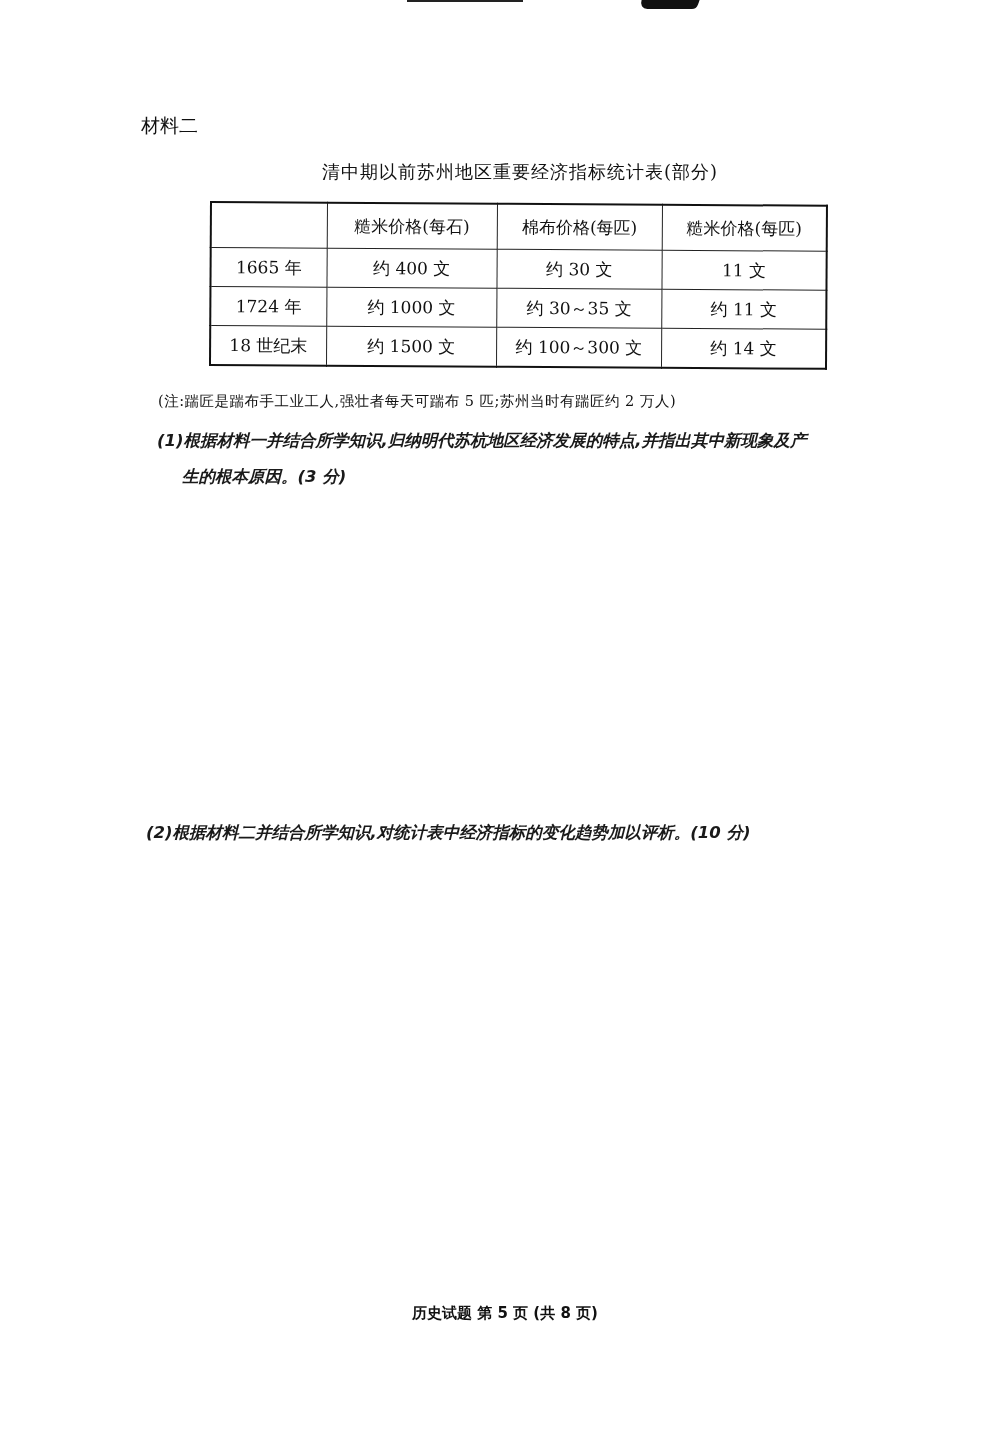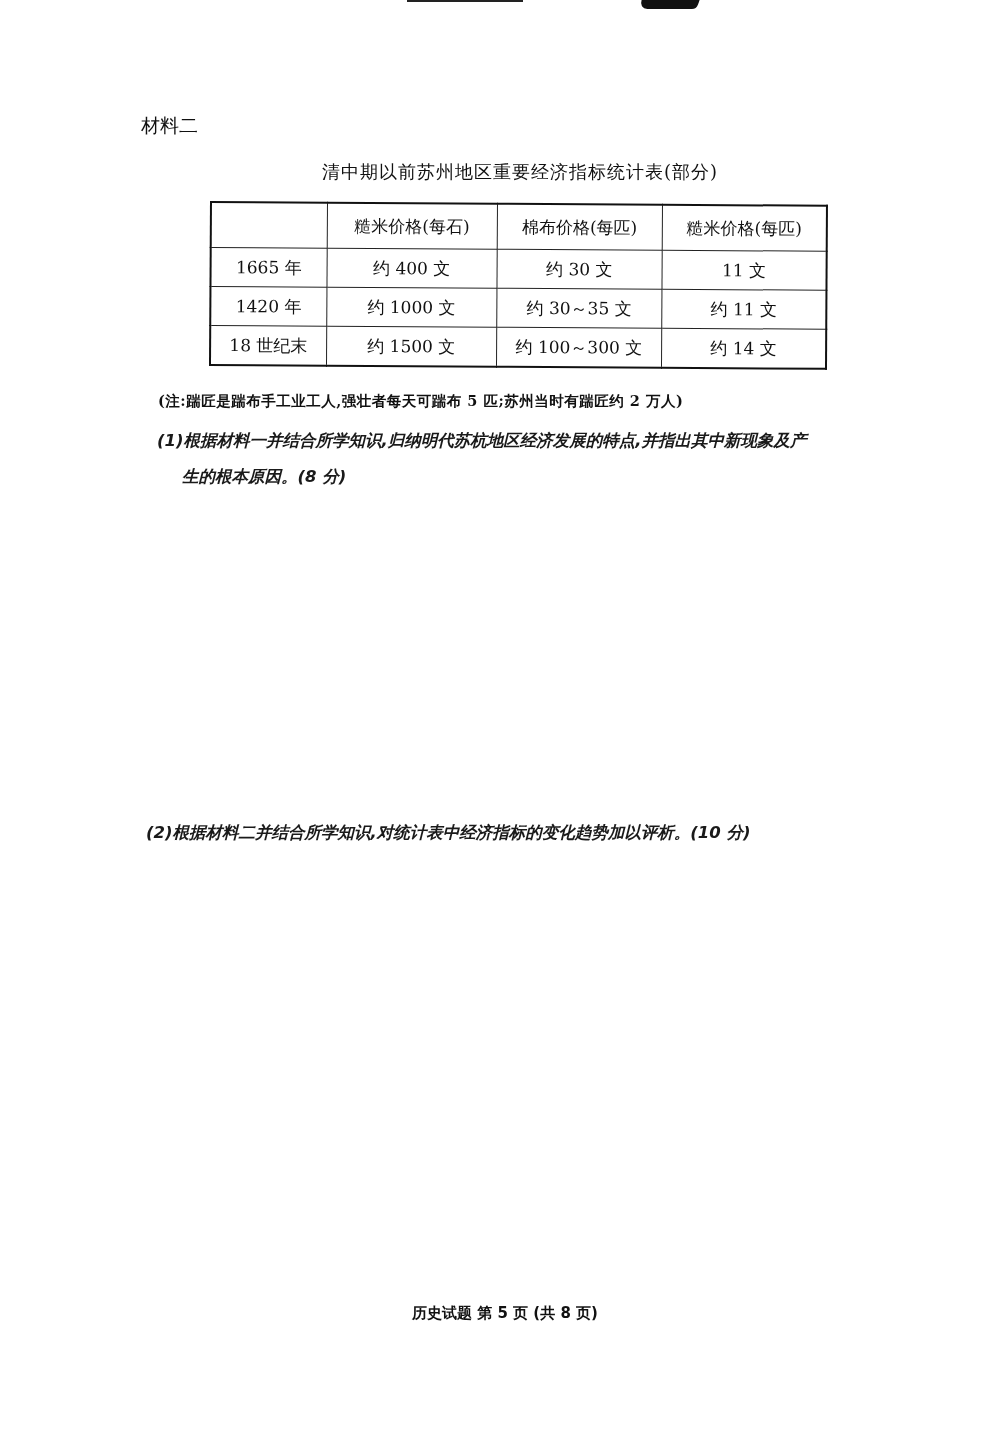--- a/index.html
+++ b/index.html
@@ -73,21 +73,21 @@
   .stats-table td.col0 { width: 115px; }
   .stats-table td.col1 { width: 170px; }
   .stats-table td.col2 { width: 165px; }
   .stats-table td.col3 { width: 164px; }
   .note {
     position: absolute;
     left: 158px;
     top: 392px;
     font-size: 14.5px;
     letter-spacing: 0.5px;
-    font-weight: bold;
+    font-weight: normal;
   }
   .question {
     position: absolute;
     font-family: "DejaVu Sans", "Liberation Sans", sans-serif;
     font-size: 16.5px;
     font-weight: bold;
     color: #1a1a1a;
     font-style: italic;
   }
   .q1-line1 {
@@ -131,38 +131,38 @@
     <td class="col2">棉布价格(每匹)</td>
     <td class="col3">糙米价格(每匹)</td>
   </tr>
   <tr>
     <td class="col0">1665 年</td>
     <td class="col1">约 400 文</td>
     <td class="col2">约 30 文</td>
     <td class="col3">11 文</td>
   </tr>
   <tr>
-    <td class="col0">1420 年</td>
+    <td class="col0">1724 年</td>
     <td class="col1">约 1000 文</td>
     <td class="col2">约 30～35 文</td>
     <td class="col3">约 11 文</td>
   </tr>
   <tr>
     <td class="col0">18 世纪末</td>
     <td class="col1">约 1500 文</td>
     <td class="col2">约 100～300 文</td>
     <td class="col3">约 14 文</td>
   </tr>
 </tbody>
   </table>
 
 <div class="note">(注:踹匠是踹布手工业工人,强壮者每天可踹布 5 匹;苏州当时有踹匠约 2 万人)</div>
 
 <div class="question q1-line1">(1)根据材料一并结合所学知识,归纳明代苏杭地区经济发展的特点,并指出其中新现象及产</div>
-<div class="question q1-line2">生的根本原因。(8 分)</div>
+<div class="question q1-line2">生的根本原因。(3 分)</div>
 
 <div class="question q2">(2)根据材料二并结合所学知识,对统计表中经济指标的变化趋势加以评析。(10 分)</div>
 
 <div class="footer">
   <span>历史试题</span>
   <span>第 5 页</span>
   <span>(共 8 页)</span>
 </div>
 
 </body></html>

